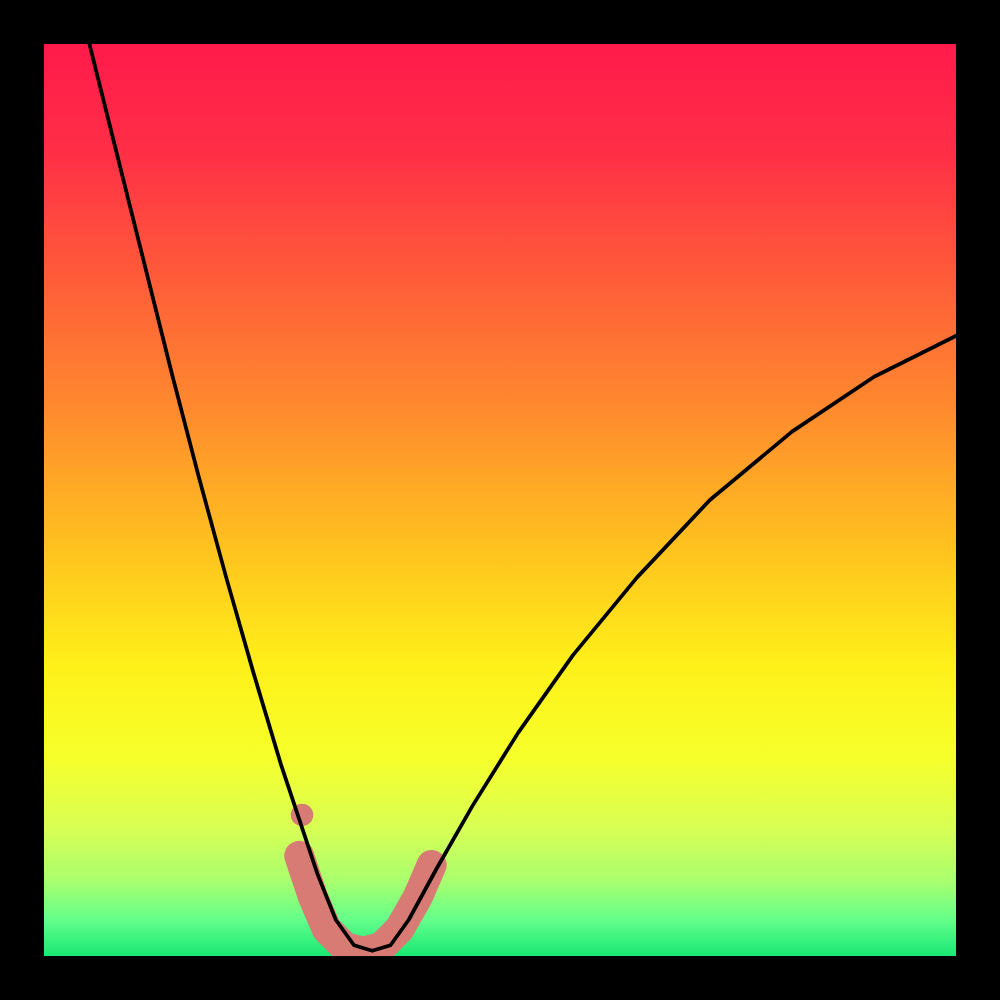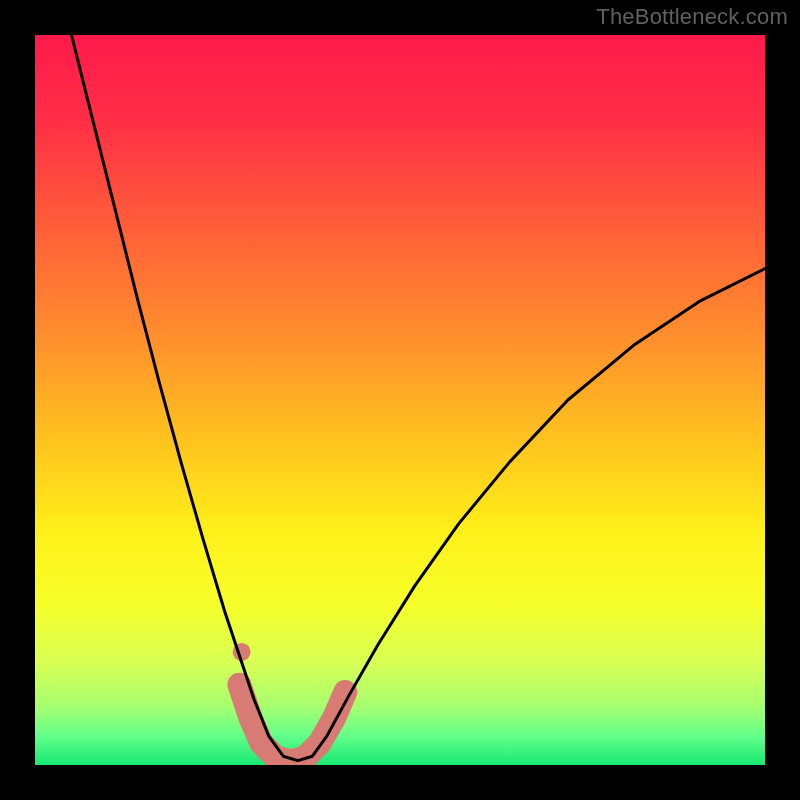--- a/index.html
+++ b/index.html
@@ -46,21 +46,20 @@
     left: 0;
     top: 0;
     width: 100%;
     height: 100%;
   }
 </style>
 </head>
 <body>
 
 <div class="frame">
-  <div class="watermark">TheBottleneck.com</div>
 
   <div class="plot-area">
     <svg class="gradient-bg" viewBox="0 0 730 730" preserveAspectRatio="none">
       <defs>
         <linearGradient id="bg-grad" x1="0" y1="0" x2="0" y2="1">
             <stop offset="0.0%" stop-color="#ff1a4b"></stop>
             <stop offset="12.0%" stop-color="#ff2f46"></stop>
             <stop offset="25.0%" stop-color="#ff5a3a"></stop>
             <stop offset="40.0%" stop-color="#ff8a2e"></stop>
             <stop offset="55.0%" stop-color="#ffc11f"></stop>

